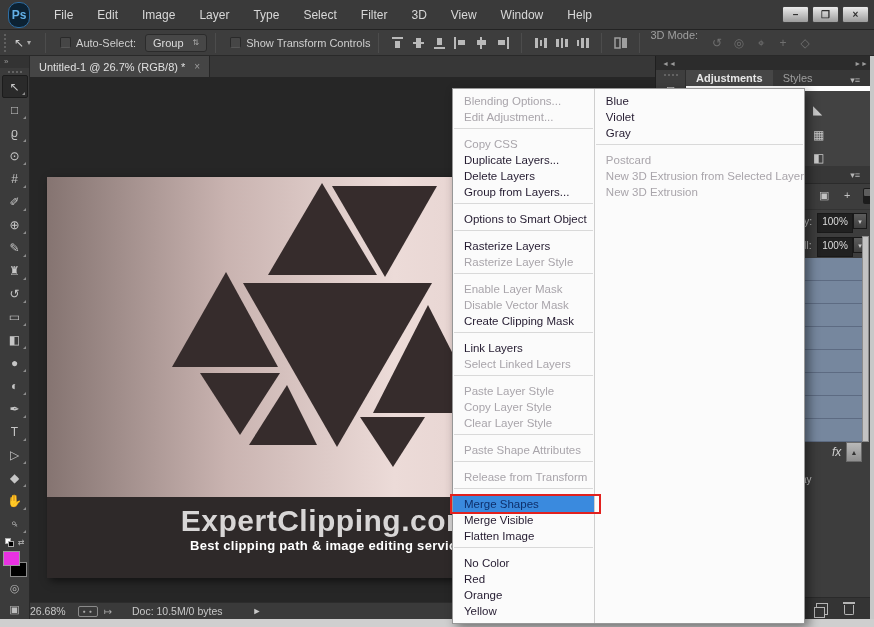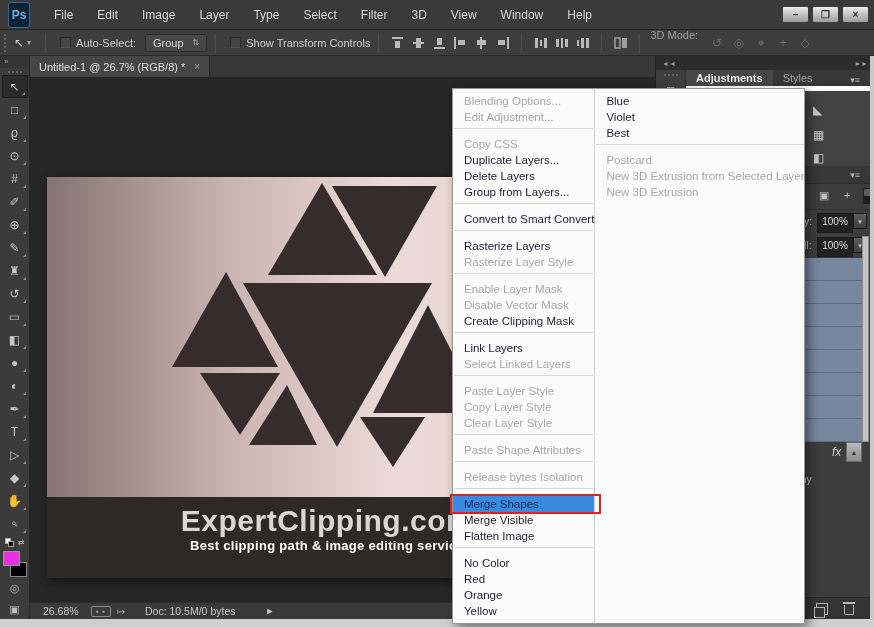--- a/index.html
+++ b/index.html
@@ -1,21 +1,21 @@
 <!DOCTYPE html>
 <html><head>
 <meta charset="utf-8">
 <style>
   *{margin:0;padding:0;box-sizing:border-box}
   html,body{width:874px;height:627px;background:#2a2a2a;overflow:hidden}
   .app{position:relative;width:874px;height:627px;font-family:"Liberation Sans",sans-serif;color:#ccc;background:#2f2f2f}
 
   
   .titlebar{position:absolute;left:0;top:0;width:874px;height:30px;background:#3a3a3a;border-bottom:1px solid #232323;display:flex;align-items:center}
-  .ps-logo{width:22px;height:26px;margin:0 12px 0 8px;background:#0c2233;border:1px solid #2d6da3;border-radius:3px;color:#63b0e6;font-weight:bold;font-size:12px;display:flex;align-items:center;justify-content:center}
+  .ps-logo{width:22px;height:26px;margin:0 12px 0 8px;background:#0c2233;border:1px solid #2d6da3;border-radius:10px;color:#63b0e6;font-weight:bold;font-size:12px;display:flex;align-items:center;justify-content:center}
   .menus{display:flex}
   .menu-item{padding:4px 12px;font-size:12px;color:#d8d8d8;cursor:default}
   .win-controls{margin-left:auto;display:flex;margin-right:5px}
   .winbtn{width:27px;height:17px;margin-left:3px;background:linear-gradient(#ececec,#9c9c9c);border:1px solid #3f3f3f;border-radius:2px;color:#2e2e2e;font-size:10px;line-height:15px;text-align:center;font-weight:bold}
 
   
   .optionsbar{position:absolute;left:0;top:30px;width:874px;height:26px;background:#3d3d3d;border-bottom:1px solid #292929;display:flex;align-items:center;font-size:11px}
   .grip{width:3px;height:18px;border-left:2px dotted #606060;margin:0 7px 0 4px}
   .obar-sep{width:1px;height:20px;background:#2b2b2b;border-right:1px solid #4c4c4c;margin:0 8px}
   .tool-opt{color:#cfcfcf;font-size:12px;display:flex;align-items:center;gap:3px;margin-right:6px}
@@ -54,21 +54,21 @@
   .canvas-area{position:absolute;left:30px;top:78px;width:625px;height:524px;background:#262626;z-index:1}
   .document{position:absolute;left:17px;top:99px;width:560px;height:401px;box-shadow:3px 3px 8px rgba(0,0,0,.55)}
   .doc-gradient{position:relative;width:560px;height:320px;background:linear-gradient(90deg,#857471 0%,#c9b3b0 32%,#ecdbd8 62%,#e0cac7 100%);overflow:hidden}
   .doc-gradient svg{position:absolute;left:0;top:0}
   .logo-band{width:560px;height:81px;background:#2e2929;text-align:center;padding-top:7px}
   .logo-title{font-size:30px;font-weight:bold;color:#d8d6d6;letter-spacing:.5px;line-height:34px}
   .logo-subtitle{font-size:13px;font-weight:bold;color:#fff;letter-spacing:.3px}
 
   
   .statusbar{position:absolute;left:30px;top:602px;width:625px;height:17px;background:#3a3a3a;border-top:1px solid #2c2c2c;display:flex;align-items:center;font-size:10.5px;color:#c8c8c8;z-index:2}
-  .status-zoom{margin-left:13px}
+  .status-zoom{}
   .st-ico1{width:20px;height:11px;border:1px solid #8a8a8a;border-radius:2px;margin-left:12px;color:#aaa;font-size:5px;line-height:9px;text-align:center;letter-spacing:1px}
   .st-ico2{margin-left:6px;color:#aaa;font-size:10px}
   .status-doc{margin-left:20px}
   .status-arrow{margin-left:30px;color:#c8c8c8;font-size:9px}
 
   
   .dock{position:absolute;left:655px;top:56px;width:219px;height:563px;background:#3a3a3a;border-left:1px solid #1f1f1f;z-index:1}
   .dock-head{height:14px;background:#2c2c2c;display:flex;justify-content:space-between;align-items:center;padding:0 6px;font-size:7px;color:#9b9b9b}
   .icon-col{position:absolute;left:0;top:14px;width:30px;bottom:0;background:#3e3e3e;border-right:1px solid #2d2d2d;display:flex;flex-direction:column;align-items:center}
   .icon-col .tb-grip{margin-top:4px}
@@ -427,54 +427,54 @@
     <div class="ctx-col ctx-col1" data-name="context-menu-column-1">
 
     <div class="mi disabled" data-name="context-menu-item">Blending Options...</div>
         <div class="mi disabled" data-name="context-menu-item">Edit Adjustment...</div>
         <div class="mi sep" data-name="context-menu-item"></div>
         <div class="mi disabled" data-name="context-menu-item">Copy CSS</div>
         <div class="mi enabled" data-name="context-menu-item">Duplicate Layers...</div>
         <div class="mi enabled" data-name="context-menu-item">Delete Layers</div>
         <div class="mi enabled" data-name="context-menu-item">Group from Layers...</div>
         <div class="mi sep" data-name="context-menu-item"></div>
-        <div class="mi enabled" data-name="context-menu-item">Convert to Smart Convert</div>
+        <div class="mi enabled" data-name="context-menu-item">Options to Smart Object</div>
         <div class="mi sep" data-name="context-menu-item"></div>
         <div class="mi enabled" data-name="context-menu-item">Rasterize Layers</div>
         <div class="mi disabled" data-name="context-menu-item">Rasterize Layer Style</div>
         <div class="mi sep" data-name="context-menu-item"></div>
         <div class="mi disabled" data-name="context-menu-item">Enable Layer Mask</div>
         <div class="mi disabled" data-name="context-menu-item">Disable Vector Mask</div>
         <div class="mi enabled" data-name="context-menu-item">Create Clipping Mask</div>
         <div class="mi sep" data-name="context-menu-item"></div>
         <div class="mi enabled" data-name="context-menu-item">Link Layers</div>
         <div class="mi disabled" data-name="context-menu-item">Select Linked Layers</div>
         <div class="mi sep" data-name="context-menu-item"></div>
         <div class="mi disabled" data-name="context-menu-item">Paste Layer Style</div>
         <div class="mi disabled" data-name="context-menu-item">Copy Layer Style</div>
         <div class="mi disabled" data-name="context-menu-item">Clear Layer Style</div>
         <div class="mi sep" data-name="context-menu-item"></div>
         <div class="mi disabled" data-name="context-menu-item">Paste Shape Attributes</div>
         <div class="mi sep" data-name="context-menu-item"></div>
-        <div class="mi disabled" data-name="context-menu-item">Release bytes Isolation</div>
+        <div class="mi disabled" data-name="context-menu-item">Release from Transform</div>
         <div class="mi sep" data-name="context-menu-item"></div>
         <div class="mi highlighted" data-name="context-menu-item">Merge Shapes</div>
         <div class="mi enabled" data-name="context-menu-item">Merge Visible</div>
         <div class="mi enabled" data-name="context-menu-item">Flatten Image</div>
         <div class="mi sep" data-name="context-menu-item"></div>
         <div class="mi enabled" data-name="context-menu-item">No Color</div>
         <div class="mi enabled" data-name="context-menu-item">Red</div>
         <div class="mi enabled" data-name="context-menu-item">Orange</div>
         <div class="mi enabled" data-name="context-menu-item">Yellow</div>
       </div>
     <div class="ctx-col ctx-col2" data-name="context-menu-column-2">
 
     <div class="mi enabled" data-name="context-menu-item">Blue</div>
         <div class="mi enabled" data-name="context-menu-item">Violet</div>
-        <div class="mi enabled" data-name="context-menu-item">Best</div>
+        <div class="mi enabled" data-name="context-menu-item">Gray</div>
         <div class="mi sep" data-name="context-menu-item"></div>
         <div class="mi disabled" data-name="context-menu-item">Postcard</div>
         <div class="mi disabled" data-name="context-menu-item">New 3D Extrusion from Selected Layer</div>
         <div class="mi disabled" data-name="context-menu-item">New 3D Extrusion</div>
       </div>
   </div>
 
   <div class="edge-right" data-name="window-edge-right"></div>
   <div class="edge-bottom" data-name="window-edge-bottom"></div>
 </div>

